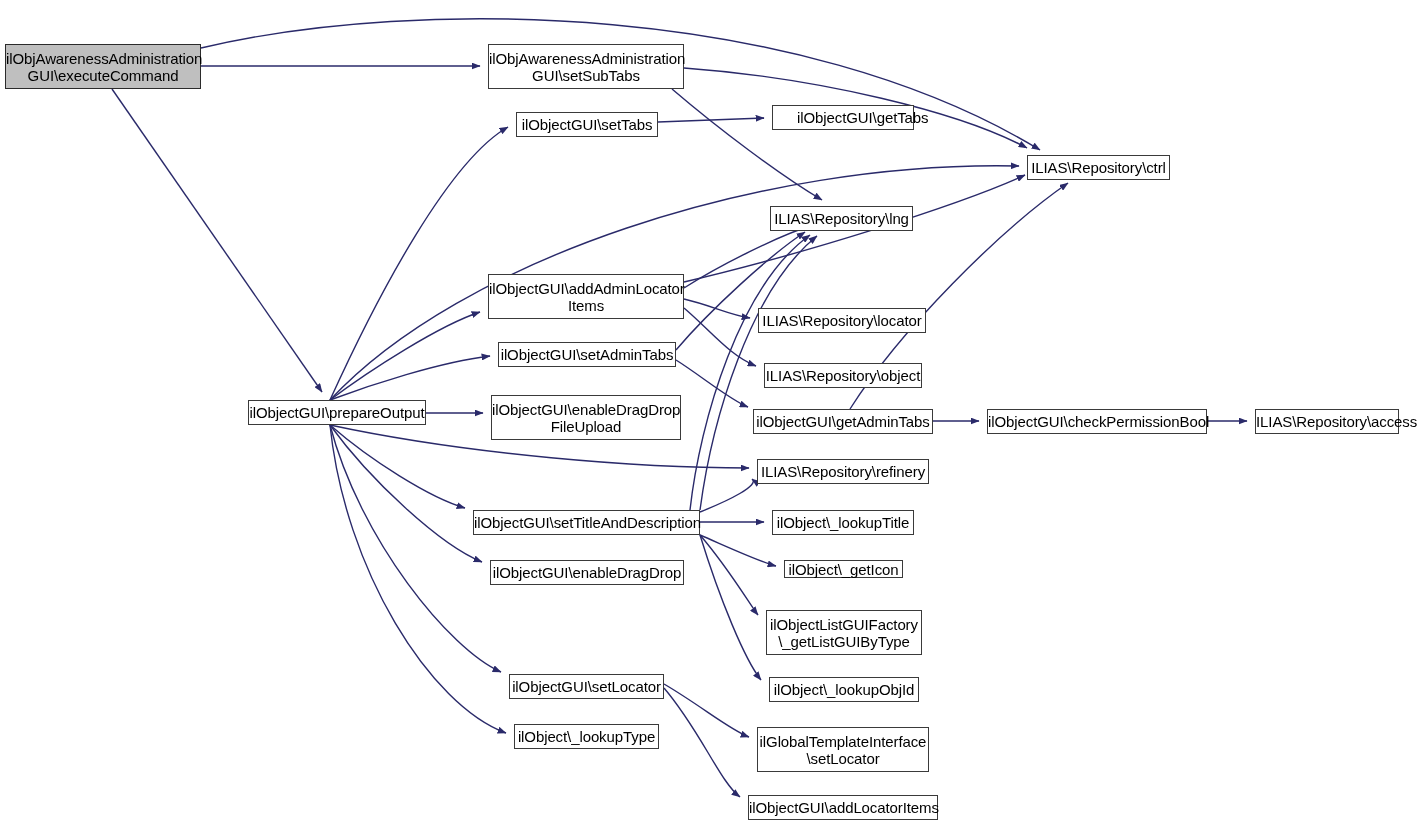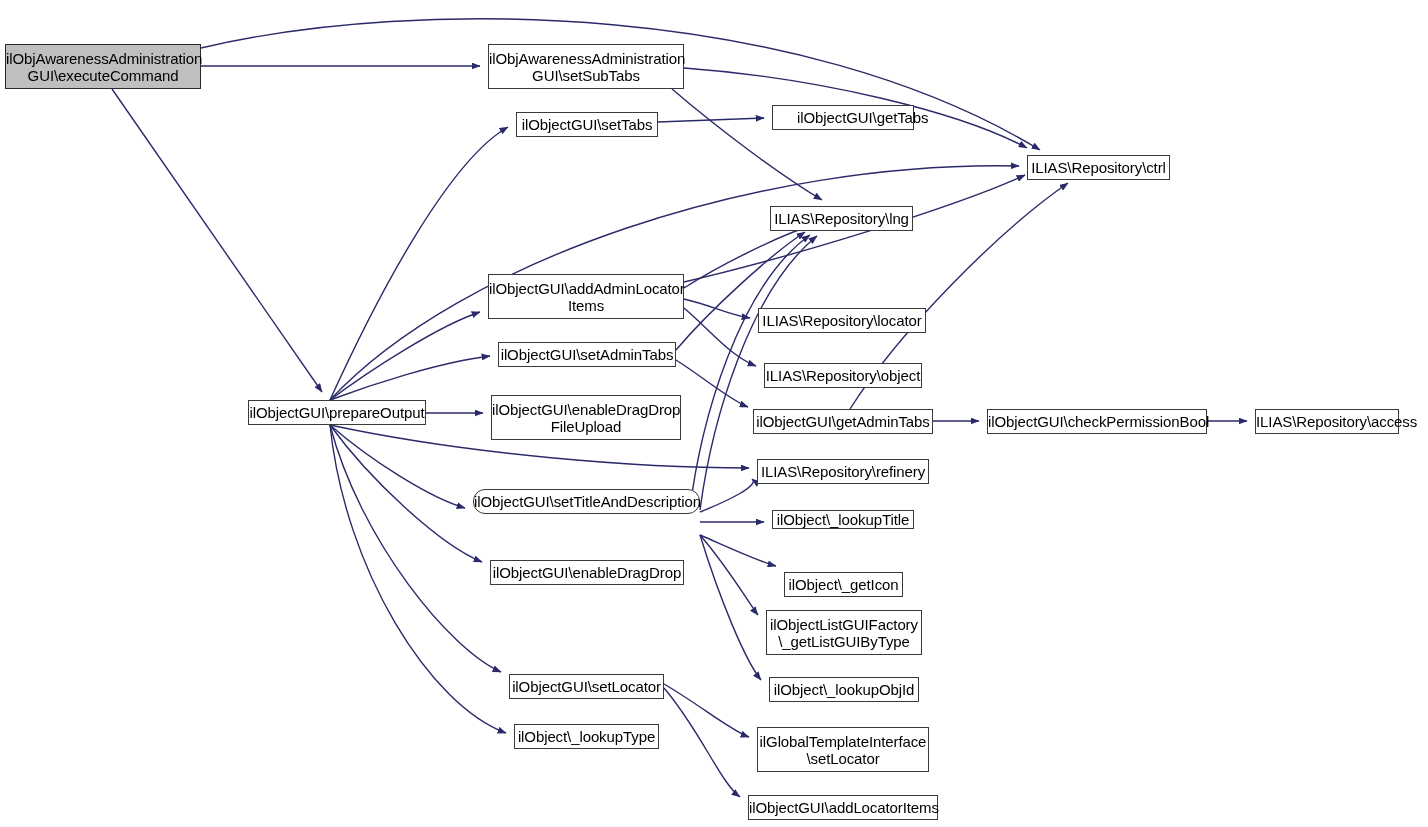--- a/index.html
+++ b/index.html
@@ -111,24 +111,24 @@
       <div class="node" style="left: 758px; top: 308px; width: 168px; height: 25px;"><span class="node-label">ILIAS\Repository\locator</span></div>
       <div class="node" style="left: 498px; top: 342px; width: 178px; height: 25px;"><span class="node-label">ilObjectGUI\setAdminTabs</span></div>
       <div class="node" style="left: 764px; top: 338px; width: 158px; height: 25px; margin-top: 25px;"><span class="node-label">ILIAS\Repository\object</span></div>
       <div class="node" style="left: 248px; top: 400px; width: 178px; height: 25px;"><span class="node-label">ilObjectGUI\prepareOutput</span></div>
       <div class="node" style="left: 491px; top: 395px; width: 190px; height: 45px;"><span class="node-label">ilObjectGUI\enableDragDrop
 FileUpload</span></div>
       <div class="node" style="left: 753px; top: 409px; width: 180px; height: 25px;"><span class="node-label">ilObjectGUI\getAdminTabs</span></div>
       <div class="node" style="left: 987px; top: 409px; width: 220px; height: 25px;"><span class="node-label">ilObjectGUI\checkPermissionBool</span></div>
       <div class="node" style="left: 1255px; top: 409px; width: 144px; height: 25px;"><span class="node-label">ILIAS\Repository\access</span></div>
       <div class="node" style="left: 757px; top: 459px; width: 172px; height: 25px;"><span class="node-label">ILIAS\Repository\refinery</span></div>
-      <div class="node" style="left: 473px; top: 489px; width: 227px; height: 25px; border-radius: 12px;"><span class="node-label">ilObjectGUI\setTitleAndDescription</span></div>
-      <div class="node" style="left: 772px; top: 510px; width: 142px; height: 19px;"><span class="node-label">ilObject\_lookupTitle</span></div>
+      <div class="node" style="left: 473px; top: 510px; width: 227px; height: 25px;"><span class="node-label">ilObjectGUI\setTitleAndDescription</span></div>
+      <div class="node" style="left: 772px; top: 510px; width: 142px; height: 25px;"><span class="node-label">ilObject\_lookupTitle</span></div>
       <div class="node" style="left: 490px; top: 560px; width: 194px; height: 25px;"><span class="node-label">ilObjectGUI\enableDragDrop</span></div>
-      <div class="node" style="left: 784px; top: 572px; width: 119px; height: 25px;"><span class="node-label">ilObject\_getIcon</span></div>
+      <div class="node" style="left: 784px; top: 560px; width: 119px; height: 18px;"><span class="node-label">ilObject\_getIcon</span></div>
       <div class="node" style="left: 766px; top: 610px; width: 156px; height: 45px;"><span class="node-label">ilObjectListGUIFactory
 \_getListGUIByType</span></div>
       <div class="node" style="left: 769px; top: 677px; width: 150px; height: 25px;"><span class="node-label">ilObject\_lookupObjId</span></div>
       <div class="node" style="left: 509px; top: 674px; width: 155px; height: 25px;"><span class="node-label">ilObjectGUI\setLocator</span></div>
       <div class="node" style="left: 514px; top: 724px; width: 145px; height: 25px;"><span class="node-label">ilObject\_lookupType</span></div>
       <div class="node" style="left: 757px; top: 727px; width: 172px; height: 45px;"><span class="node-label">ilGlobalTemplateInterface
 \setLocator</span></div>
       <div class="node" style="left: 748px; top: 795px; width: 190px; height: 25px;"><span class="node-label">ilObjectGUI\addLocatorItems</span></div>
     </div>
 

